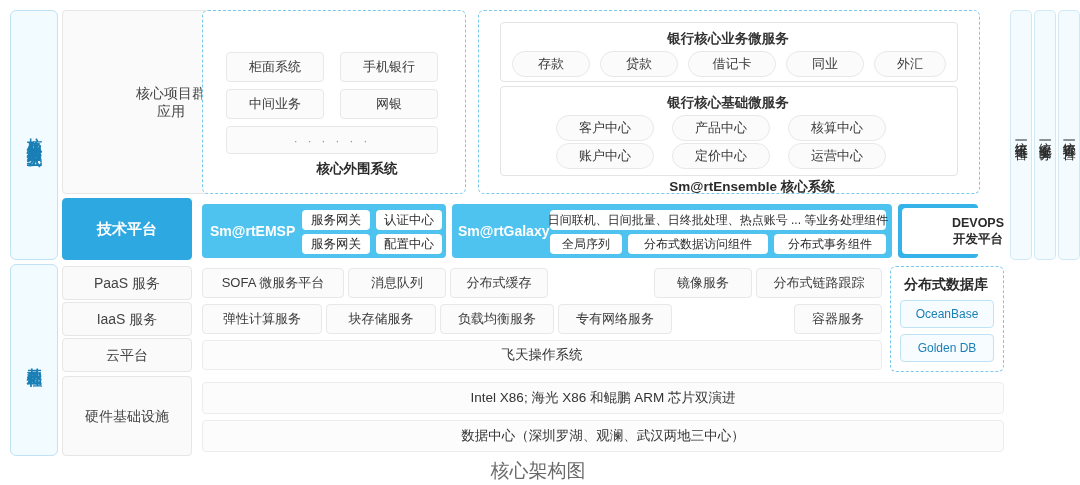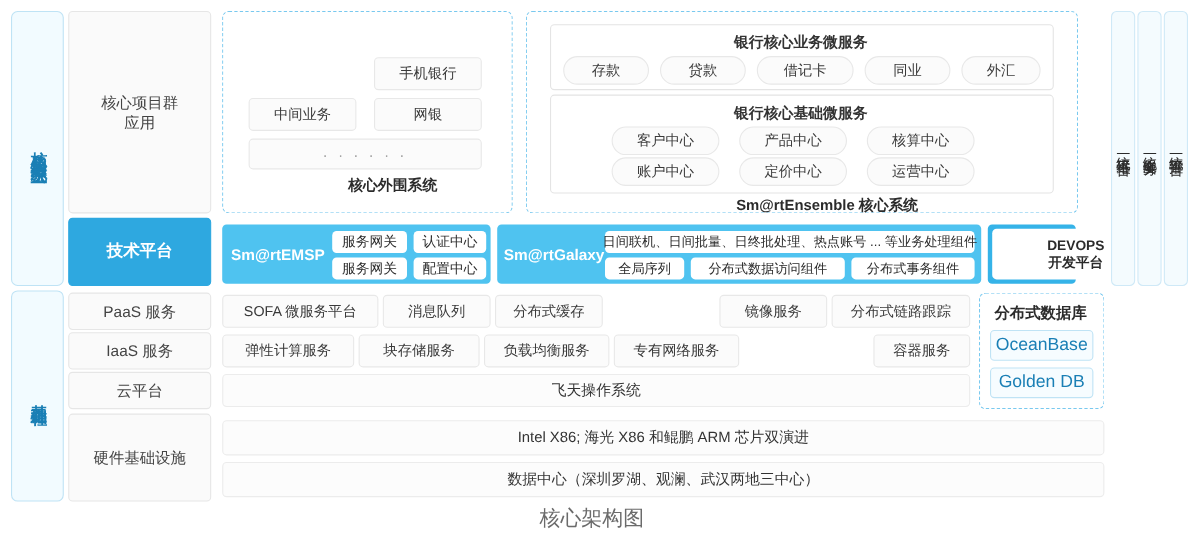--- a/index.html
+++ b/index.html
@@ -137,21 +137,21 @@
   }
   .dbtitle{
     position:absolute;font-size:14px;color:#2b2b2b;font-weight:bold;text-align:center;
   }
   .dbitem{
     position:absolute;
     border:1px solid #bfe3f5;
     border-radius:4px;
     background:#f6fcff;
     display:flex;align-items:center;justify-content:center;
-    font-size:16px;color:#1a7fb5;
+    font-size:12px;color:#1a7fb5;
   }
 
   .widewhite{
     position:absolute;
     border:1px solid #ececec;
     border-radius:4px;
     background:#fcfcfc;
     display:flex;align-items:center;justify-content:center;
     font-size:13.5px;color:#333;
   }
@@ -168,35 +168,36 @@
 
 <div class="canvas">
 
   <div class="vgroup" style="left:10px;top:10px;width:46px;height:248px;">
     <span>核心及周边系统上云</span>
   </div>
   <div class="vgroup" style="left:10px;top:264px;width:46px;height:190px;">
     <span>基础工程</span>
   </div>
 
-  <div class="row-label" style="left:62px;top:10px;width:128px;height:182px;white-space:pre-line;">核心项目群
+  <div class="row-label" style="left:62px;top:10px;width:128px;height:182px;white-space:pre-line;padding-left:44px;">核心项目群
 应用</div>
 
   <div class="row-label blue" style="left:62px;top:198px;width:128px;height:60px;">技术平台</div>
 
   <div class="row-label" style="left:62px;top:266px;width:128px;height:32px;">PaaS 服务</div>
 
   <div class="row-label" style="left:62px;top:338px;width:128px;height:32px;">云平台</div>
 
   <div class="row-label" style="left:62px;top:302px;width:128px;height:32px;">IaaS 服务</div>
 
   <div class="row-label" style="left:62px;top:376px;width:128px;height:78px;">硬件基础设施</div>
 
   <div class="dashbox" style="left:202px;top:10px;width:262px;height:182px;"></div>
 
+  <div class="chip" style="left:226px;top:52px;width:96px;height:28px;">柜面系统</div>
   <div class="chip" style="left:340px;top:52px;width:96px;height:28px;">手机银行</div>
   <div class="chip" style="left:226px;top:89px;width:96px;height:28px;">中间业务</div>
   <div class="chip" style="left:340px;top:89px;width:96px;height:28px;">网银</div>
   <div class="chip dots" style="left:226px;top:126px;width:210px;height:26px;">· · · · · ·</div>
 
   <div class="caption" style="left:202px;top:160px;width:262px;">核心外围系统</div>
 
   <div class="dashbox" style="left:478px;top:10px;width:500px;height:182px;"></div>
 
   <div class="solidbox" style="left:500px;top:22px;width:456px;height:58px;"></div>

